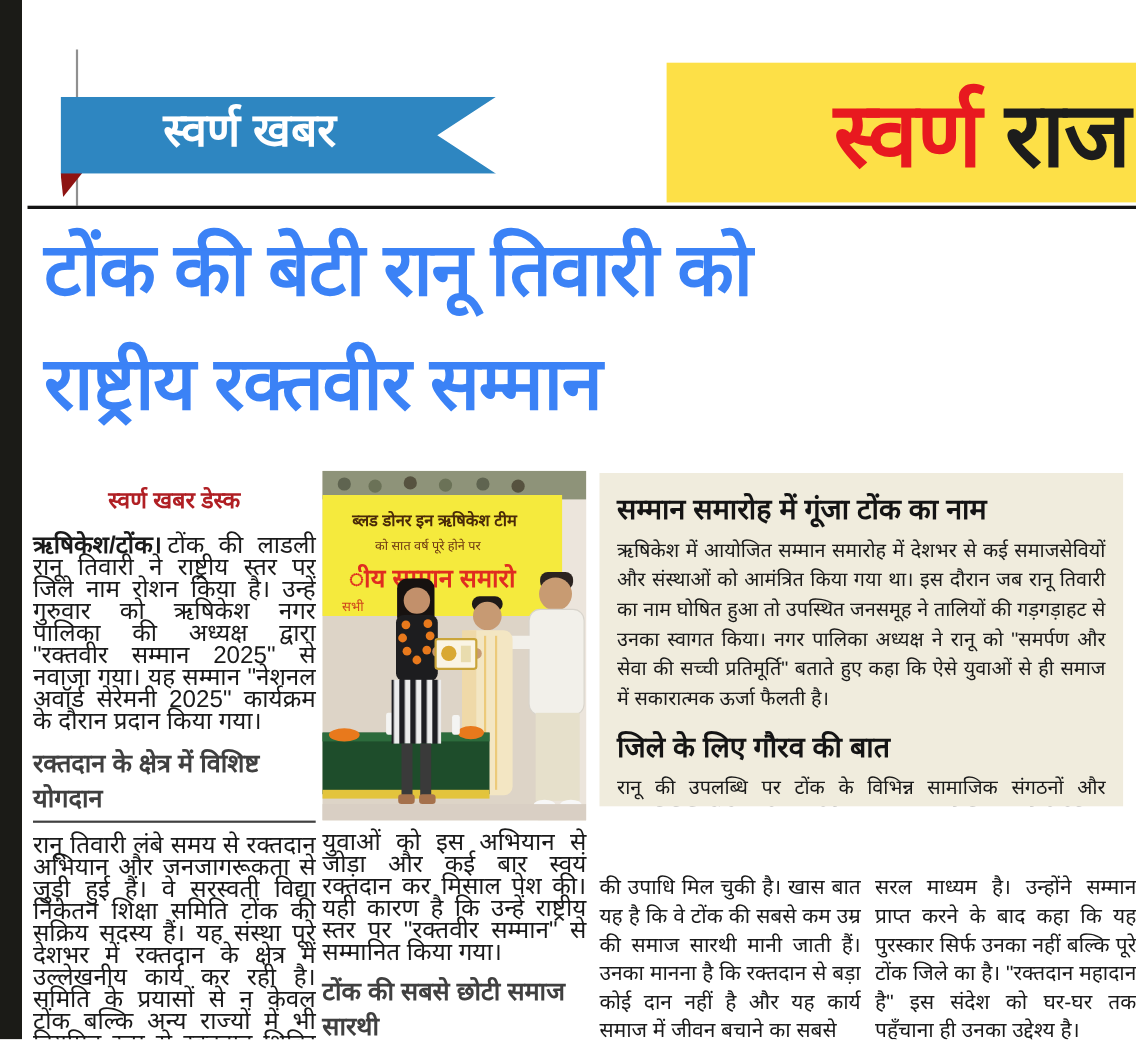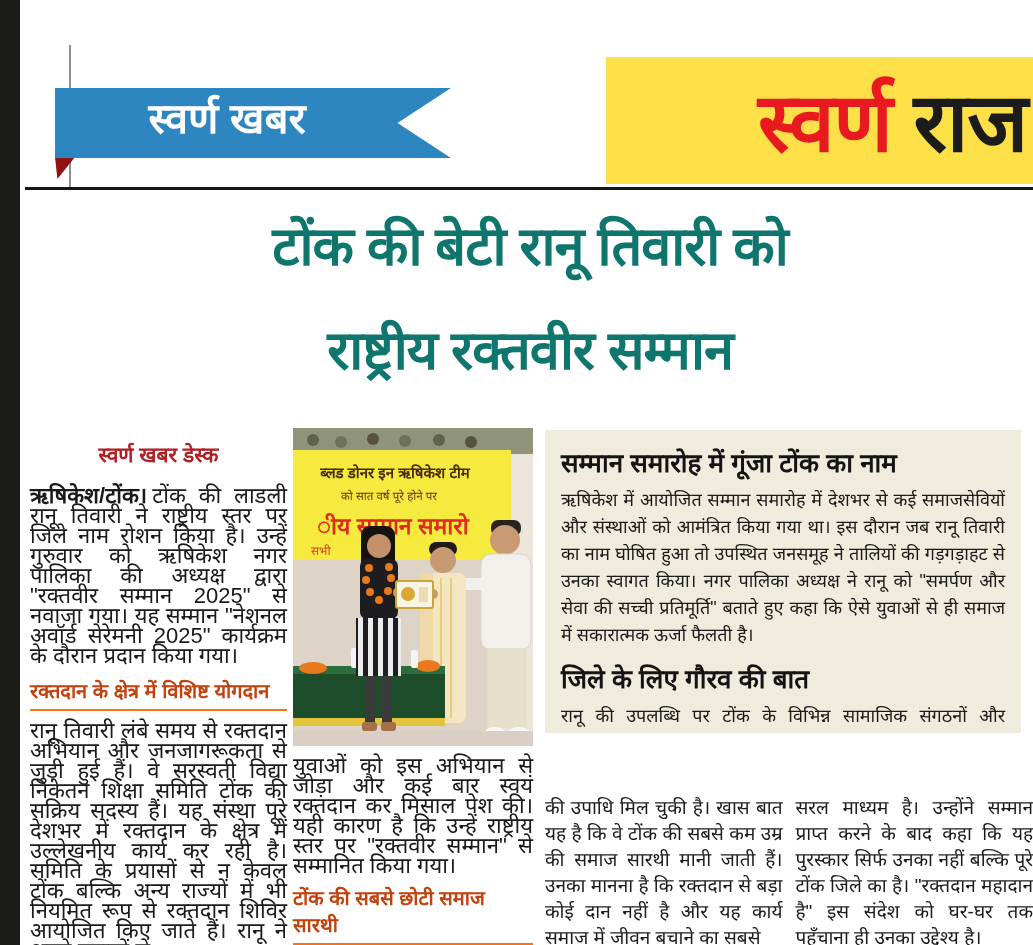--- a/index.html
+++ b/index.html
@@ -21,30 +21,30 @@
     clip-path:polygon(0 0,100% 0,12% 100%); z-index:1; }
 
   .masthead-box { position:absolute; left:580px; top:57px; width:532px; height:127px; background:#fde047; overflow:hidden;margin-left:26px; }
   .masthead-text { position:absolute; left:152px; top:50%; transform:translateY(-52%);
     font-size:82px; font-weight:bold; white-space:nowrap; letter-spacing:-1px; }
   .masthead-red { color:#e8191f; }
   .masthead-black { color:#1c1c1c; }
 
   .header-rule { position:absolute; left:25px; top:187px; width:1008px; height:3px; background:#141414; }
 
-  .headline { position:absolute; left:40px; top:194px; width:980px; text-align:center;
-    font-weight:bold; color:#0f766e; font-size:54px; line-height:104px; letter-spacing:-1px; }
+  .headline { position:absolute; left:40px; top:194px; width:980px; 
+    font-weight:bold; color:#3b82f6; font-size:67px; line-height:104px; letter-spacing:-1px; }
 
   .col-left { position:absolute; left:30px; top:432px; width:257px; }
   .desk-row { display:flex; align-items:center; gap:8px;flex-direction:column; }
   .desk-bar { flex:1; height:7px; background:#dcdcdc; }
   .desk-label { color:#b01f24; font-size:21px; font-weight:bold; white-space:nowrap; }
   .body-text { font-size:22px; line-height:20px; text-align:justify; color:#1a1a1a; margin:10px 0 0 0; }
   .lead { font-weight:bold; margin-right:5px; }
-  .subhead { font-size:20px; font-weight:bold; color:#c2410c; border-bottom:2px solid #f97316;
+  .subhead { font-size:23px; font-weight:bold; color:#404040; border-bottom:2px solid #404040;
     padding:2px 0 5px 0; margin-top:9px; }
 
   .col-mid { position:absolute; left:293px; top:428px; width:240px; }
   .photo-frame { display:block; width:240px; height:318px; }
   .col-mid .subhead { margin-top:6px; }
 
   .highlight-box { position:absolute; left:545px; top:430px; width:476px; height:303px;
     background:#f0ecdd; box-sizing:border-box; padding:10px 16px; overflow:hidden; }
   .hl-heading { font-size:26px; font-weight:bold; color:#141414; margin:4px 0 7px 0; }
   .hl-body { font-size:18px; line-height:27px; text-align:justify; color:#1a1a1a; margin:0; }

